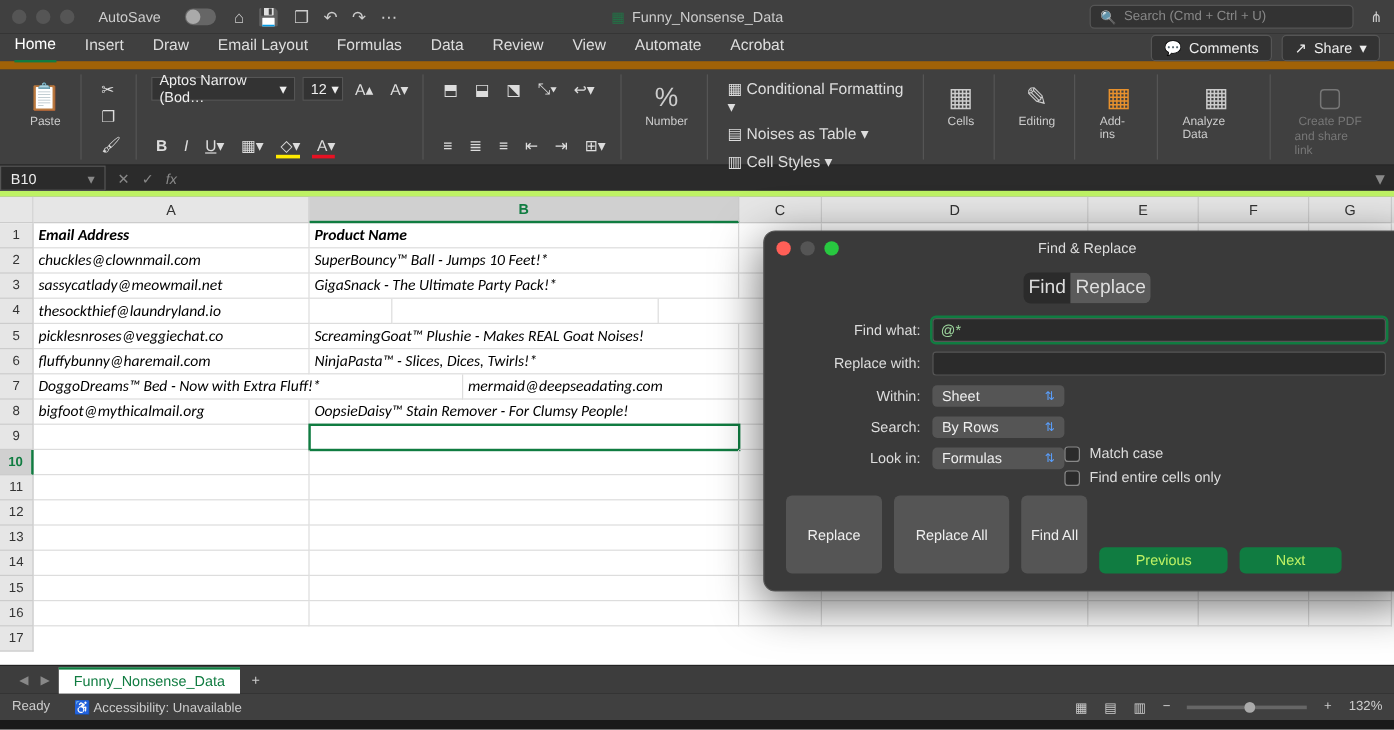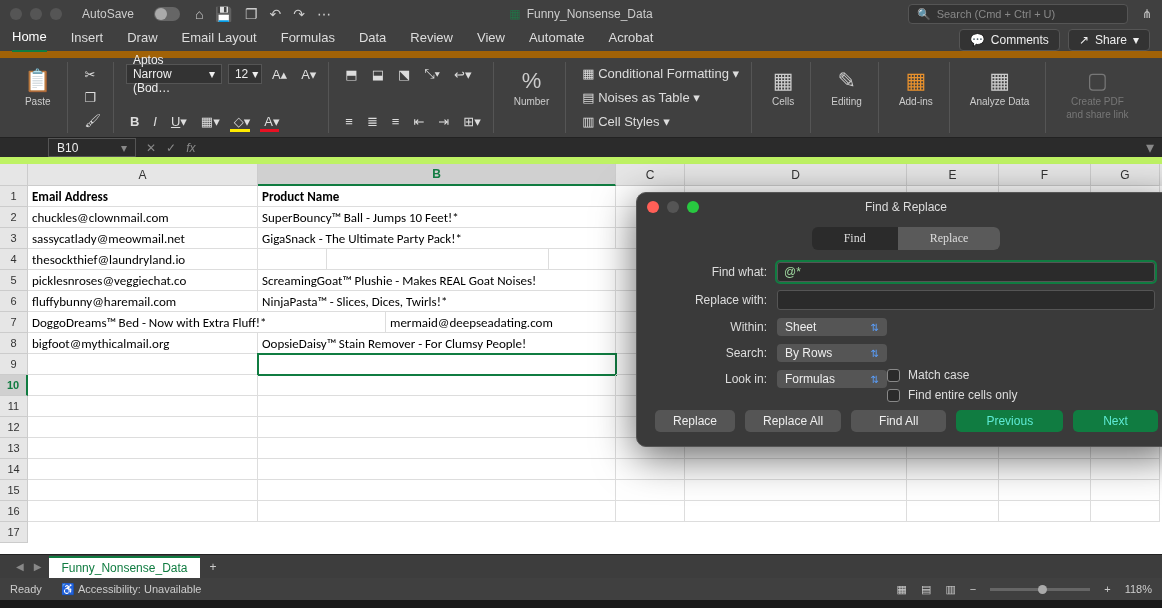--- a/index.html
+++ b/index.html
@@ -25,43 +25,43 @@
 .right-actions { margin-left:auto; display:flex; gap:8px; align-items:center; }
 .btn-dark { background:#333; border:1px solid #555; border-radius:4px; padding:3px 10px; color:#eee; font-size:12px; display:flex; gap:6px; align-items:center; }
 
 
 .ribbon { height:80px; background:#404040; display:flex; align-items:stretch; padding:4px 8px; gap:4px; border-bottom:1px solid #222; }
 .group { display:flex; flex-direction:column; justify-content:space-between; padding:2px 8px; border-right:1px solid #555; }
 .group:last-child { border-right:none; }
 .group-row { display:flex; gap:6px; align-items:center; }
 .ribbon-btn { color:#ddd; font-size:13px; padding:2px 4px; cursor:pointer; }
 .combo { background:#333; border:1px solid #555; color:#eee; font-size:12px; padding:2px 6px; height:20px; display:flex; align-items:center; gap:4px; }
-.font-combo { width:96px; }
+.font-combo { width:120px; }
 .size-combo { width:34px; }
 .big-btn { display:flex; flex-direction:column; align-items:center; gap:2px; color:#ccc; font-size:10px; padding:4px 8px; }
 .big-btn .ic { font-size:22px; }
 .dim { color:#777; }
 
 
-.formula-row { height:26px; background:#2b2b2b; display:flex; align-items:center; border-bottom:7px solid #bef264;padding-left:48px; }
+.formula-row { height:26px; background:#2b2b2b; display:flex; align-items:center; border-bottom:5px solid #bef264; }
 .namebox { width:88px; background:#2b2b2b; color:#eee; font-size:12px; padding:0 8px; border-right:1px solid #444; height:100%; display:flex; align-items:center; border:1px solid #555; }
 .fx-controls { display:flex; gap:10px; padding:0 10px; color:#888; font-size:12px; }
 .fx-bar { flex:1; height:100%; }
 
 
 .sheet-wrap { position:relative; background:#fff; height:390px; display:flex; }
 .corner { width:28px; height:22px; background:#e6e6e6; border:1px solid #ccc; border-top:none; border-left:none; position:absolute; top:0; left:0; }
 .col-headers { position:absolute; top:0; left:28px; right:0; height:22px; display:flex; background:#e6e6e6; }
 .col-h { border-right:1px solid #ccc; border-bottom:1px solid #ccc; font-size:12px; display:flex; align-items:center; justify-content:center; color:#333; }
 .col-h.sel { background:#d0d0d0; color:#107c41; font-weight:bold; border-bottom:2px solid #107c41; }
 .row-headers { position:absolute; top:22px; left:0; width:28px; background:#e6e6e6; }
 .row-h { height:21px; border-bottom:1px solid #ccc; border-right:1px solid #ccc; font-size:11px; display:flex; align-items:center; justify-content:center; color:#333; }
 .row-h.sel { background:#d0d0d0; color:#107c41; font-weight:bold; border-right:2px solid #107c41; }
 .cells { position:absolute; top:22px; left:28px; right:0; bottom:0; }
-.row { display:flex; height:21px; }
+.row { display:flex; height:21px;font-style:italic; }
 .cell { border-right:1px solid #ddd; border-bottom:1px solid #ddd; font-size:13px; padding:0 4px; display:flex; align-items:center; overflow:hidden; white-space:nowrap; font-family:"Aptos Narrow",Calibri,sans-serif; }
 .cell.bold { font-weight:bold; }
 .cell.active { outline:2px solid #107c41; outline-offset:-1px; }
 .wA { width:230px; } .wB { width:358px; } .wC { width:69px; } .wD { width:222px; } .wE { width:92px; } .wF { width:92px; } .wG { width:69px; }
 
 
 .sheet-tabs { height:24px; background:#3d3d3d; display:flex; align-items:center; padding-left:8px; gap:0; color:#ccc; font-size:12px; border-top:1px solid #222; }
 .sheet-nav { display:flex; gap:10px; padding:0 8px; color:#888; font-size:10px; }
 .sheet-tab { background:#fff; color:#107c41; padding:3px 12px; font-weight:500; border-top:2px solid #107c41; }
 .add-sheet { padding:0 10px; color:#ccc; }
@@ -75,36 +75,36 @@
 
 .modal { position:absolute; top:192px; left:636px; width:540px; background:#3a3a3a; border-radius:10px 0 0 10px; box-shadow:0 10px 40px rgba(0,0,0,0.6); border:1px solid #555; overflow:hidden; }
 .modal-title { height:28px; display:flex; align-items:center; padding:0 10px; position:relative; }
 .modal-traffic { display:flex; gap:8px; }
 .mt-close { width:12px;height:12px;border-radius:50%;background:#ff5f57; }
 .mt-min { width:12px;height:12px;border-radius:50%;background:#555; }
 .mt-max { width:12px;height:12px;border-radius:50%;background:#28c840; }
 .modal-title-text { position:absolute; left:50%; transform:translateX(-50%); color:#ddd; font-size:12px; font-weight:500; }
 .seg { display:flex; justify-content:center; padding:6px 0 12px; }
 .seg-inner { background:#2b2b2b; border-radius:6px; display:flex; overflow:hidden; }
-.seg-btn { padding:4px 32px; color:#ddd; font-size:12px; cursor:pointer;font-family:Liberation Serif, serif; }
+.seg-btn { padding:4px 4px; color:#ddd; font-size:16px; cursor:pointer; }
 .seg-btn.active { background:#5a5a5a; }
 .form-rows { padding:0 20px; }
 .form-row { display:flex; align-items:center; gap:10px; margin-bottom:8px; }
 .form-row label { width:110px; text-align:right; color:#ddd; font-size:12px; }
 .form-row input[type=text] { flex:1; background:#2b2b2b; border:1px solid #555; color:#9fd89f; font-size:12px; padding:3px 6px; border-radius:3px; height:20px; }
 .form-row input.focus { outline:2px solid #107c41; }
 .form-row .sel { background:#555; border-radius:4px; padding:2px 8px; color:#eee; font-size:12px; width:110px; display:flex; justify-content:space-between; align-items:center; }
 .form-row .sel .chev { color:#5aa0ff; font-size:10px; }
 .checks { position:absolute; top:106px; left:250px; display:flex; flex-direction:column; gap:6px; }
 .chk { display:flex; gap:8px; align-items:center; color:#ddd; font-size:12px; }
 .chk .box { width:13px; height:13px; border:1px solid #888; border-radius:3px; background:#2b2b2b; }
 .modal-btns { display:flex; gap:10px; padding:14px 18px 14px; }
 .mbtn { flex:0 0 auto; padding:4px 18px; border-radius:5px; background:#555; color:#eee; font-size:12px; border:none; cursor:pointer; }
-.mbtn.wide { padding:4px 28px; }
-.mbtn.green { background:#107c41; color:#5eead4; padding:4px 30px; }
+.mbtn.wide { padding:4px 8px; }
+.mbtn.green { background:#107c41; color:#bef264; padding:4px 30px;margin-top:43px; }
 </style>
 </head>
 <body>
 
 <div class="titlebar">
   <div class="traffic">
     <span></span>
     <span></span>
     <span></span>
   </div>
@@ -461,21 +461,21 @@
 <div class="statusbar">
   <span>Ready</span>
   <span>♿ <span>Accessibility: Unavailable</span></span>
   <div class="right">
     <span>▦</span>
     <span>▤</span>
     <span>▥</span>
     <span>−</span>
     <div class="slider"></div>
     <span>+</span>
-    <span>118%</span>
+    <span>132%</span>
   </div>
 </div>
 
 <div class="modal">
   <div class="modal-title">
     <div class="modal-traffic">
       <span class="mt-close"></span>
       <span class="mt-min"></span>
       <span class="mt-max"></span>
     </div>

